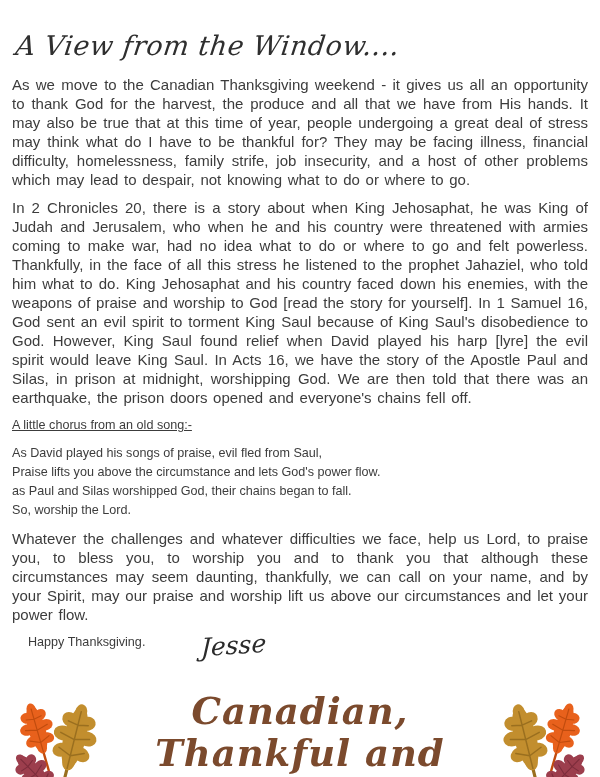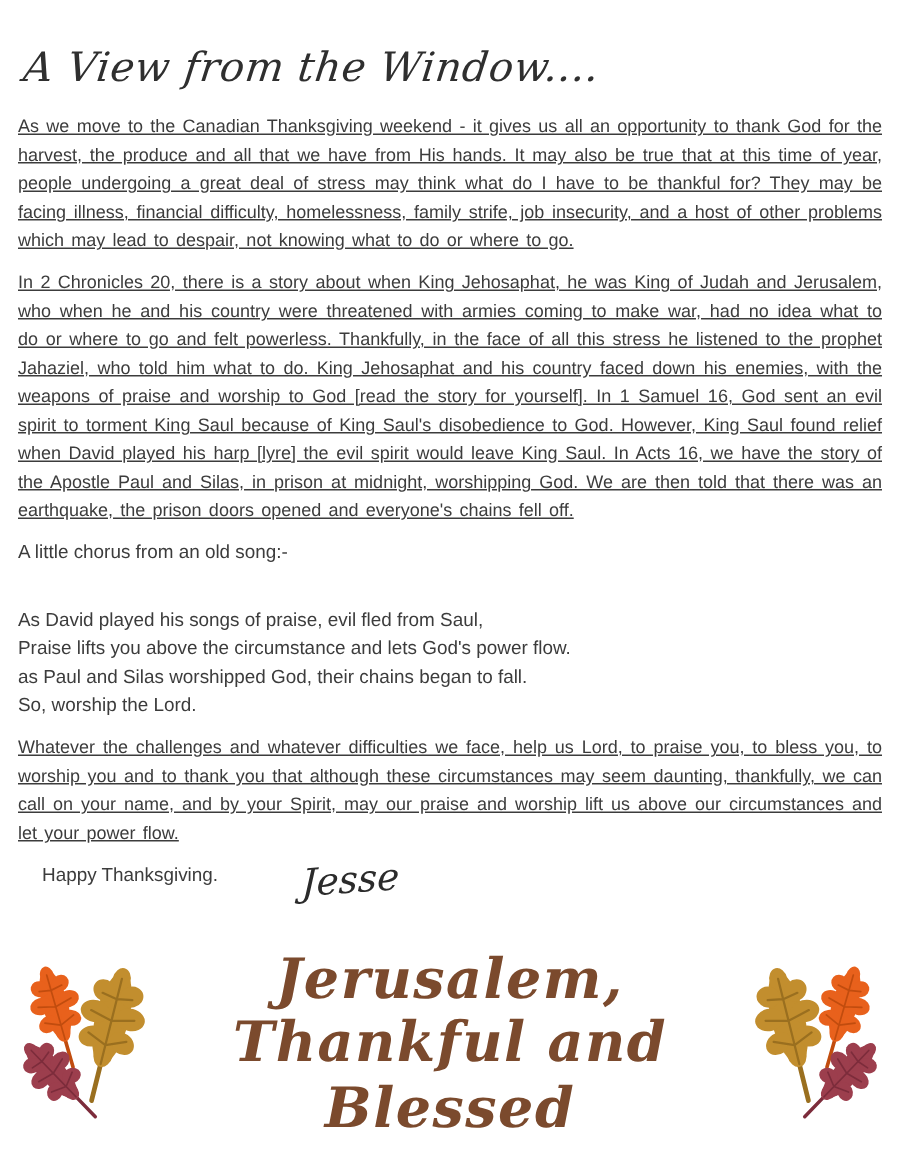--- a/index.html
+++ b/index.html
@@ -10,24 +10,24 @@
     font-family:"Liberation Sans",sans-serif;
     color:#3c3c3c;background:#ffffff;
   }
   .title{
     font-family:"DejaVu Serif",serif;font-style:italic;
     font-size:27px;color:#2f2f2f;letter-spacing:.5px;
     transform:skewX(-7deg);transform-origin:left bottom;
     margin:0 2px 14px 2px;font-weight:normal;
   }
   .body-par{
-    font-size:12px;line-height:19px;text-align:justify;
-    margin:0 0 9px 0;word-spacing:1.5px;text-decoration:underline;
+    font-size:15px;line-height:19px;text-align:justify;
+    margin:0 0 9px 0;word-spacing:1.5px;
   }
-  .chorus-intro{font-size:12.6px;line-height:19px;margin:0 0 26px 0;}
+  .chorus-intro{font-size:12.6px;line-height:19px;margin:0 0 9px 0;text-decoration:underline;}
   .chorus{font-size:12.6px;line-height:19px;margin:0 0 9px 0;}
   .closing-row{display:flex;align-items:flex-start;margin-top:2px;height:40px;}
   .greeting{font-size:12.6px;line-height:19px;margin-left:16px;}
   .signature{
     font-family:"DejaVu Serif",serif;font-style:italic;
     font-size:25px;color:#2b2b2b;margin-left:56px;margin-top:-2px;
     transform:rotate(-4deg) skewX(-6deg);
   }
   .footer{
     display:flex;justify-content:space-between;align-items:flex-start;
@@ -92,21 +92,21 @@
             <path d="M0,0 L0,-63 M0,-14 L-14,-20 M0,-14 L14,-20 M0,-32 L-16,-36 M0,-32 L16,-36 M0,-48 L-11,-50 M0,-48 L11,-50" fill="none" stroke="var(--vein,#7C2C3B)" stroke-width="1.6" stroke-linecap="round"></path>
           </g>
         </defs>
         <use href="#oakleaf" style="color:var(--leaf-orange);--vein:var(--leaf-orange-dark)" transform="translate(34,78) rotate(-16) scale(0.78)"></use>
         <use href="#oakleaf" style="color:var(--leaf-gold);--vein:var(--leaf-gold-dark)" transform="translate(60,96) rotate(14) scale(1.02)"></use>
         <use href="#oakleaf" style="color:var(--leaf-maroon);--vein:var(--leaf-maroon-dark)" transform="translate(42,120) rotate(-44) scale(0.75)"></use>
       </svg>
     </div>
 
     <div class="script-block">
-      <div class="script-line1">Jerusalem,</div>
+      <div class="script-line1">Canadian,</div>
       <div class="script-line2">Thankful and Blessed</div>
     </div>
 
     <div class="leaves leaves-right">
       <svg width="92" height="132" viewBox="0 0 100 145">
         <defs>
           <g id="oakleaf">
             <path d="M0,-4 L0,27" fill="none" stroke="var(--vein,#7C2C3B)" stroke-width="3.4" stroke-linecap="round"></path>
             <g fill="currentColor">
               <ellipse cx="0" cy="-34" rx="12" ry="34"></ellipse>

